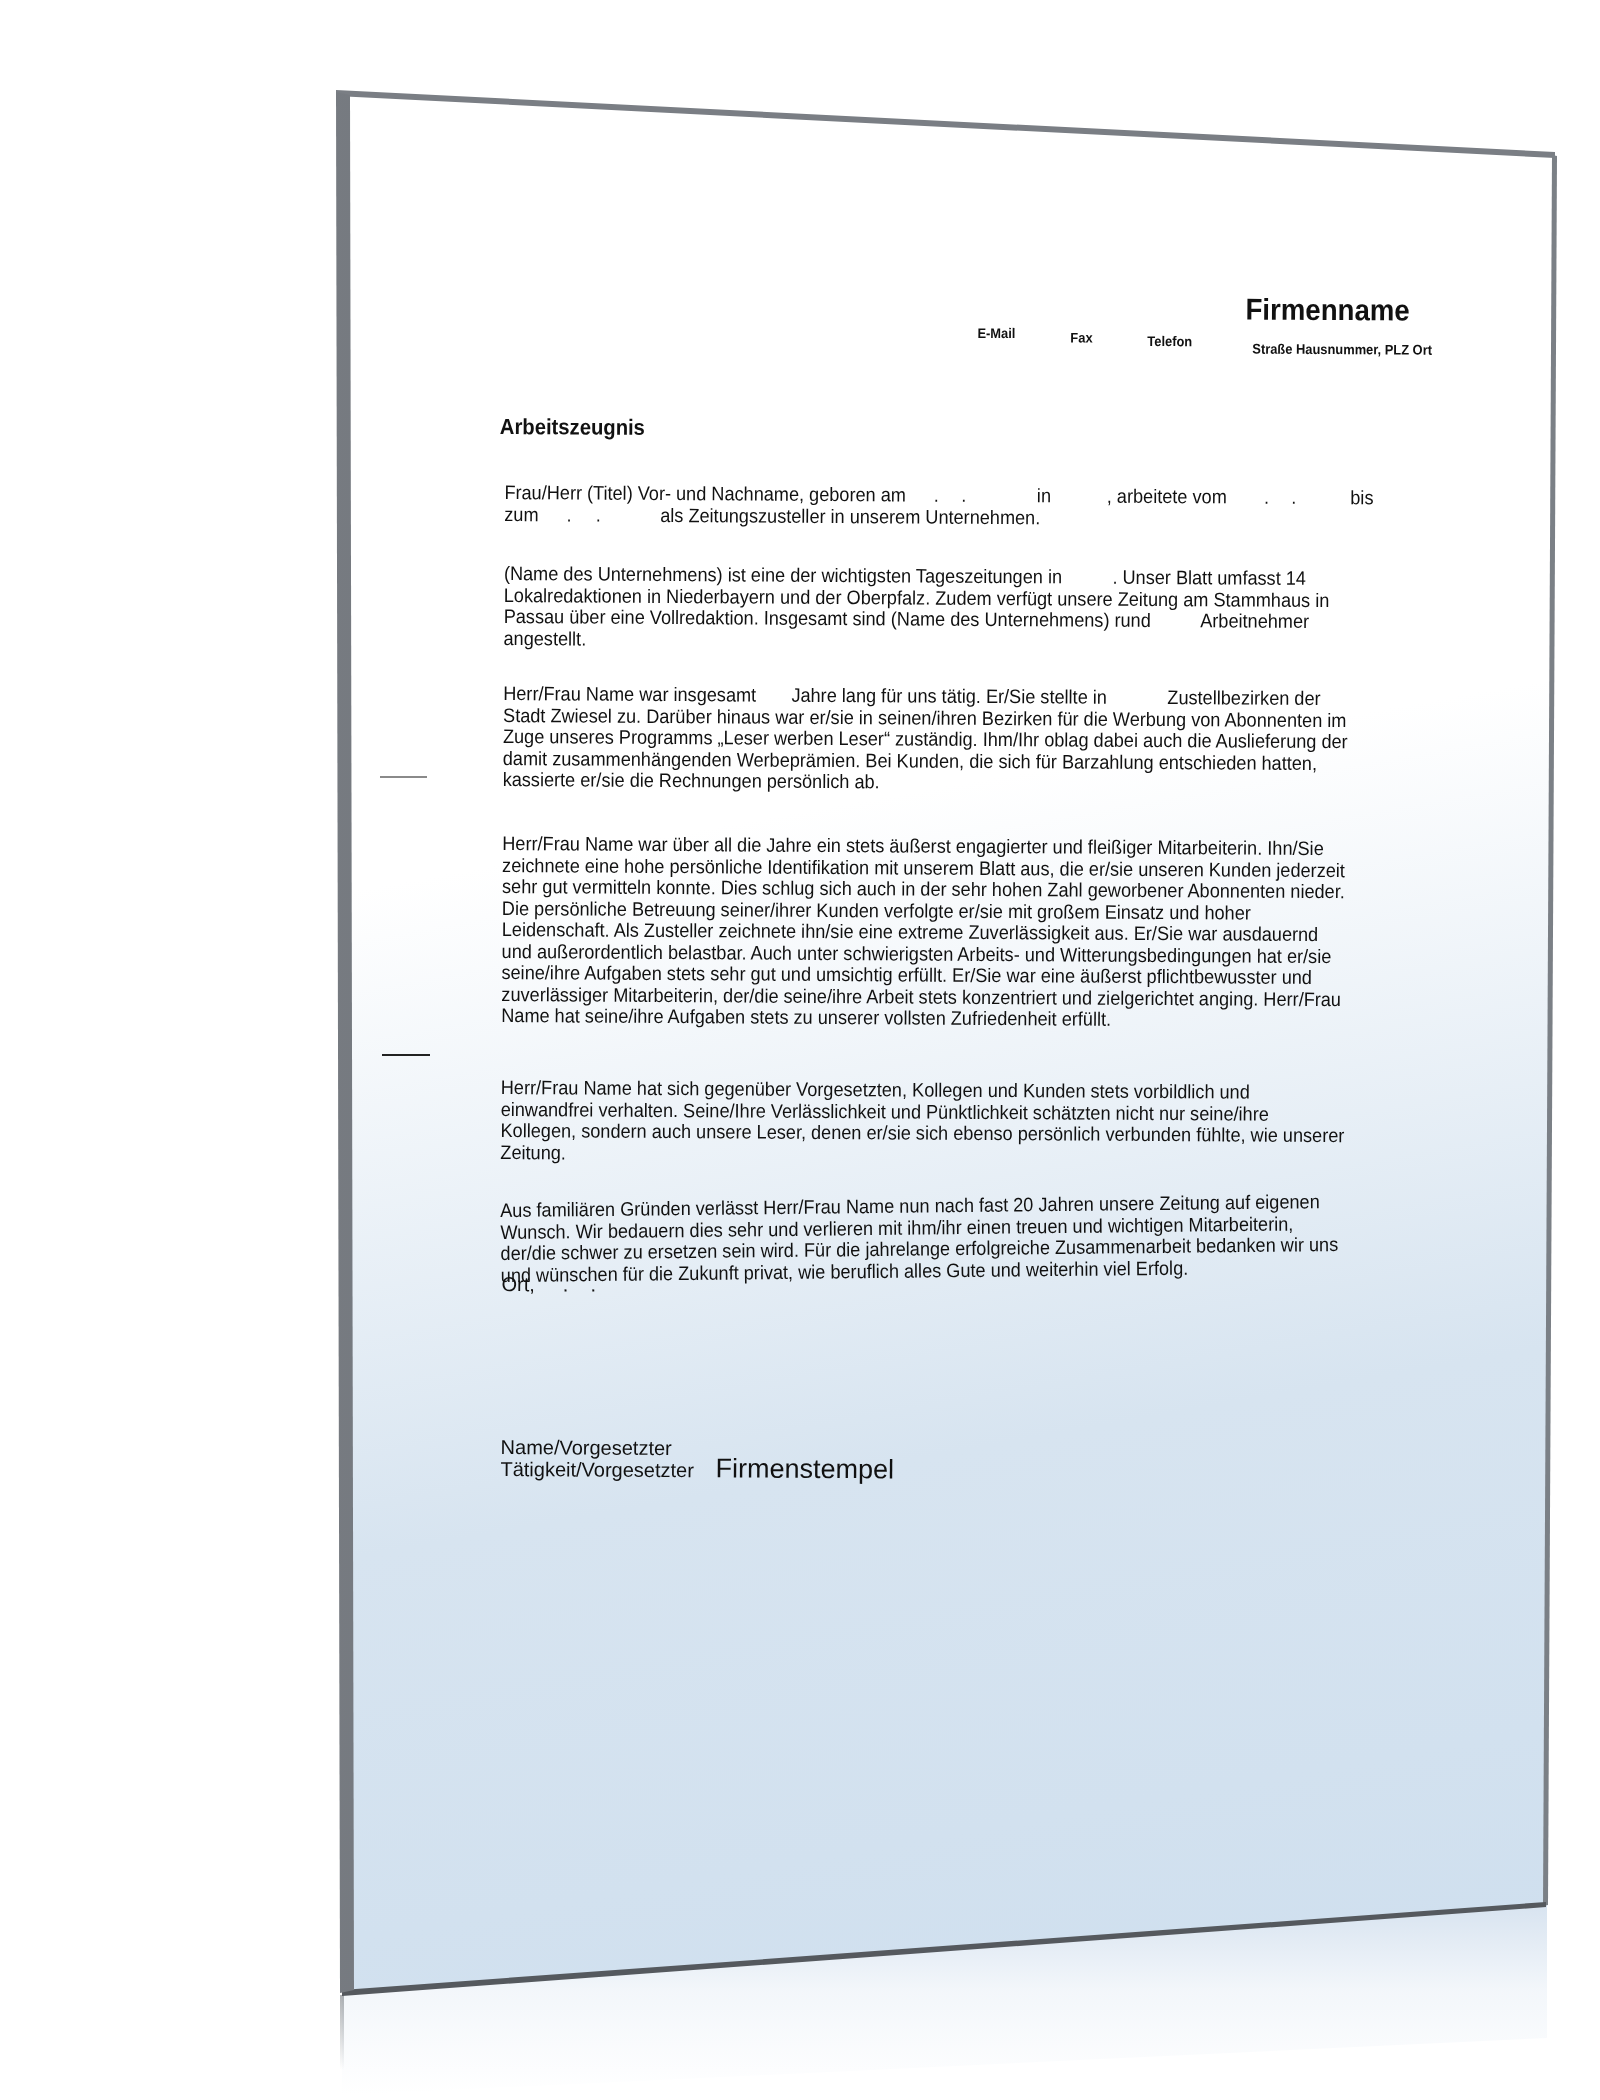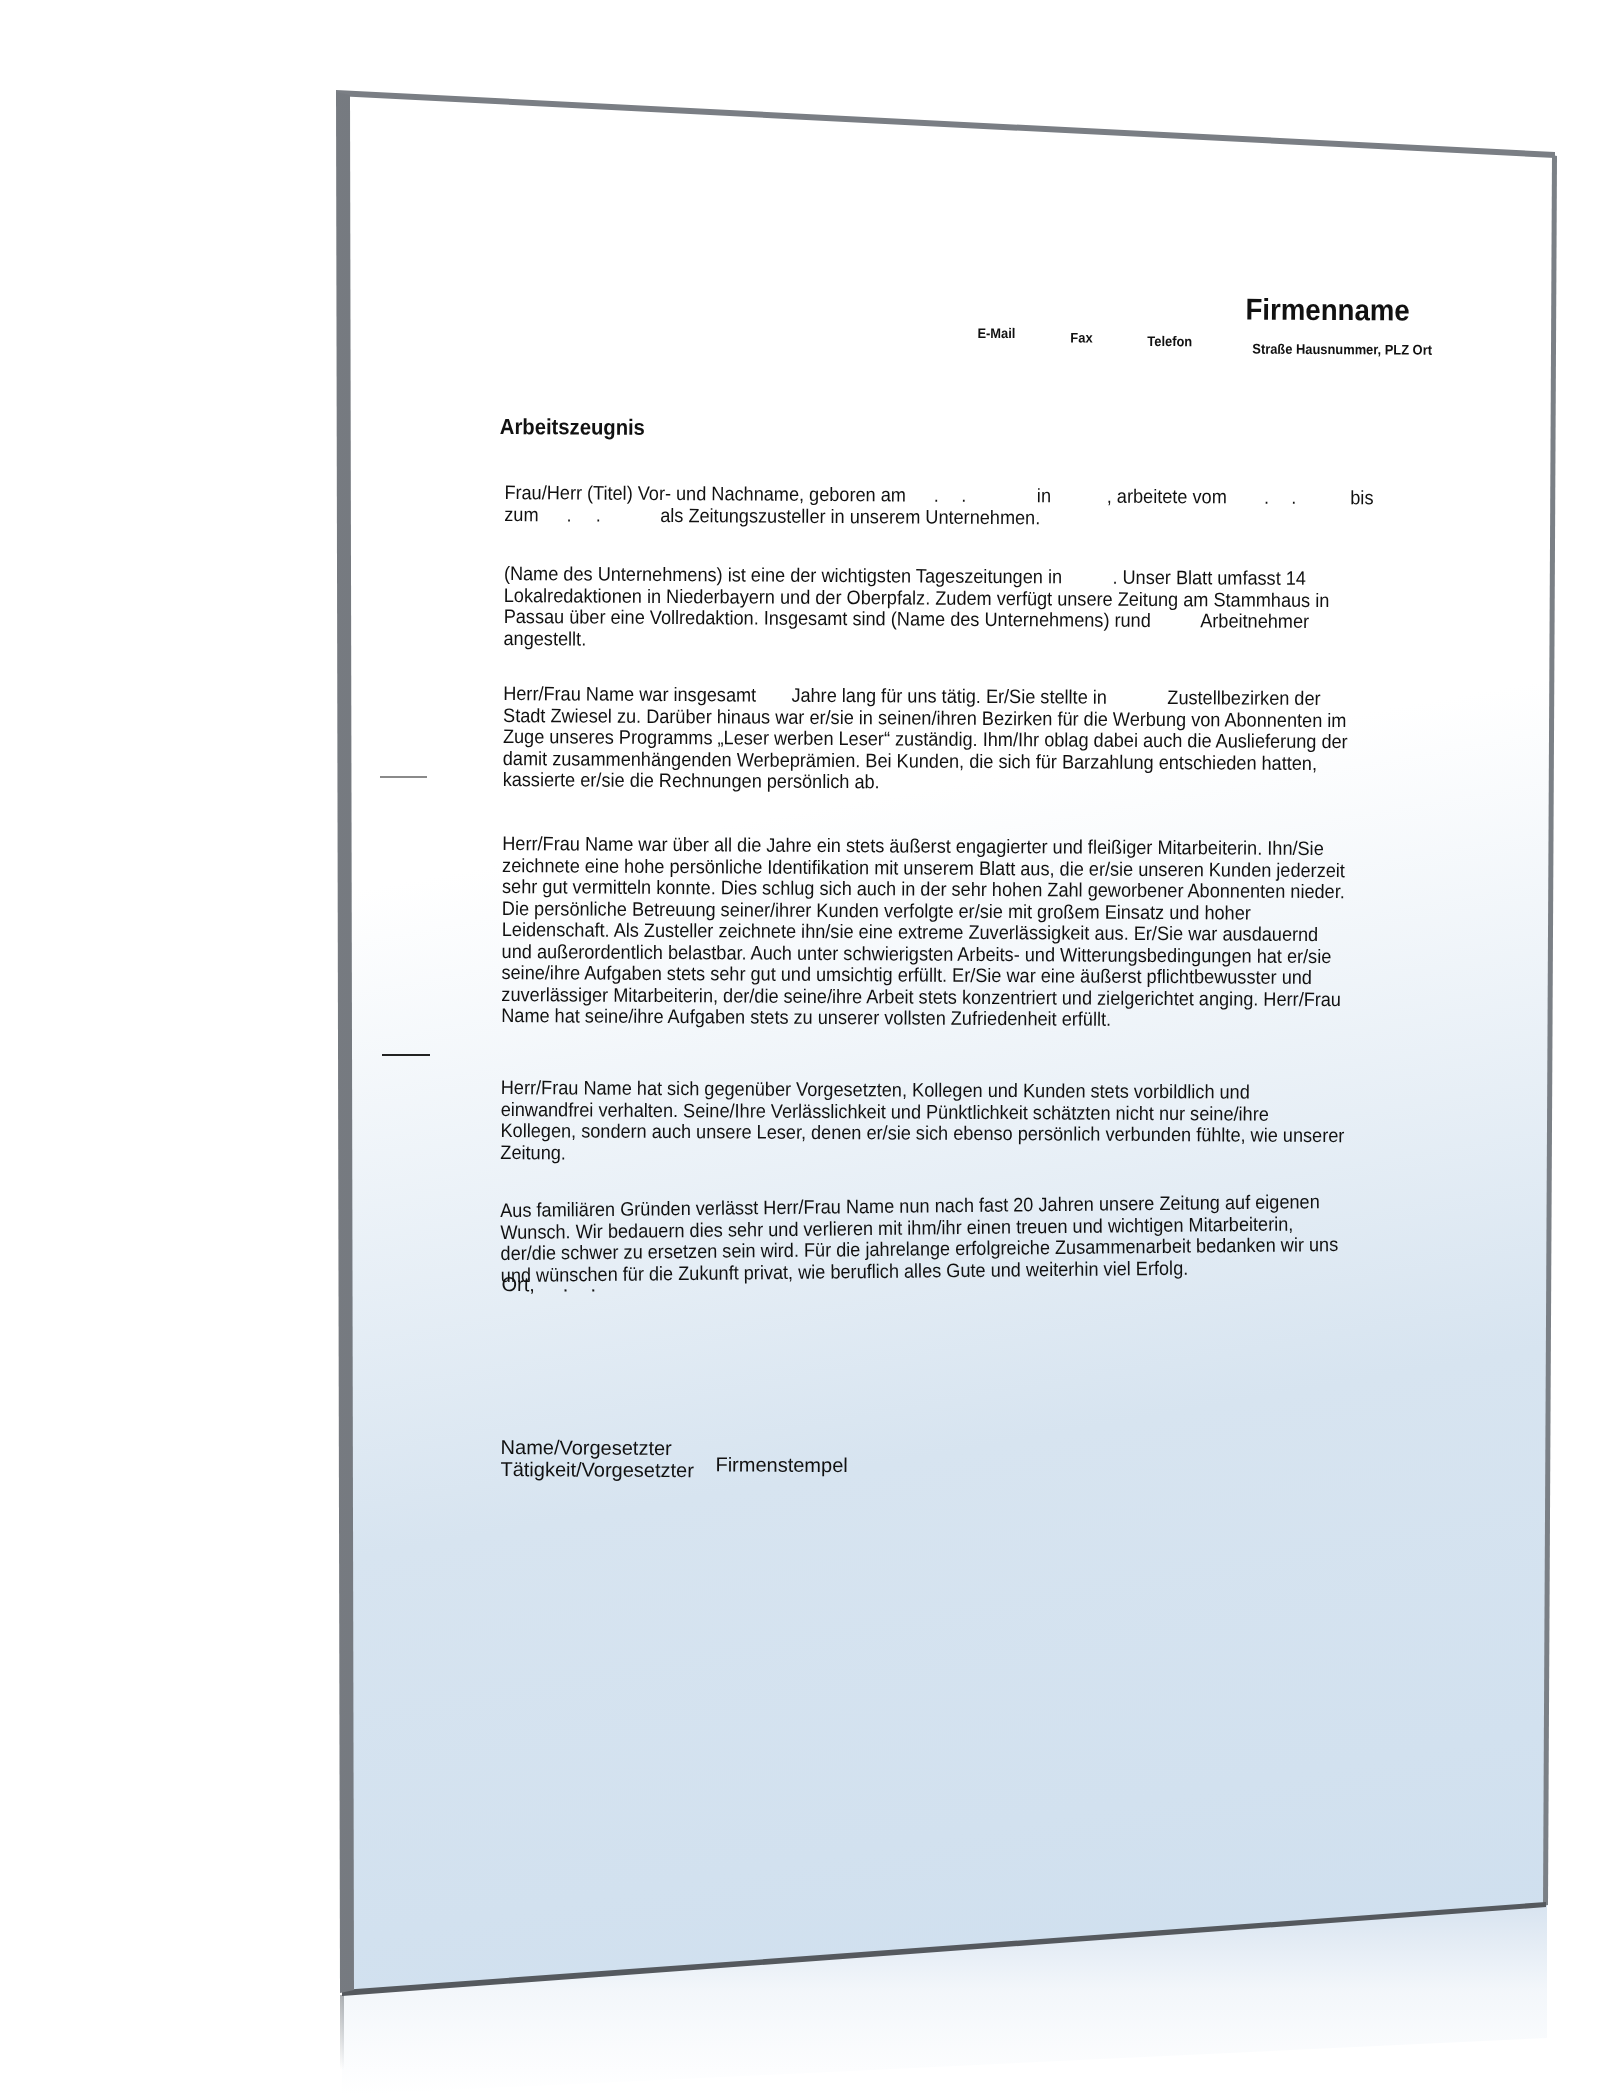--- a/index.html
+++ b/index.html
@@ -126,21 +126,21 @@
     .p3 { top: 683px; }
     .p4 { top: 833px; }
     .p5 { top: 1077px; }
     .p6 { top: 1200px; }
 
     .gap { display: inline-block; }
 
     .place-date { left: 507px; top: 1273px; font-size: 20px; }
     .sig-name { left: 507px; top: 1436px; font-size: 20px; }
     .sig-role { left: 507px; top: 1458px; font-size: 20px; }
-    .stamp { left: 722px; top: 1452px; font-size: 20px; }
+    .stamp { left: 722px; top: 1452px; font-size: 27px; }
 
     .fold-mark {
       position: absolute;
       height: 2px;
       background: #8a8a8a;
     }
     .fold-1 { left: 380px; top: 776px; width: 47px; }
     .fold-2 { left: 382px; top: 1054px; width: 48px; background: #222; }
   </style>
 </head>

